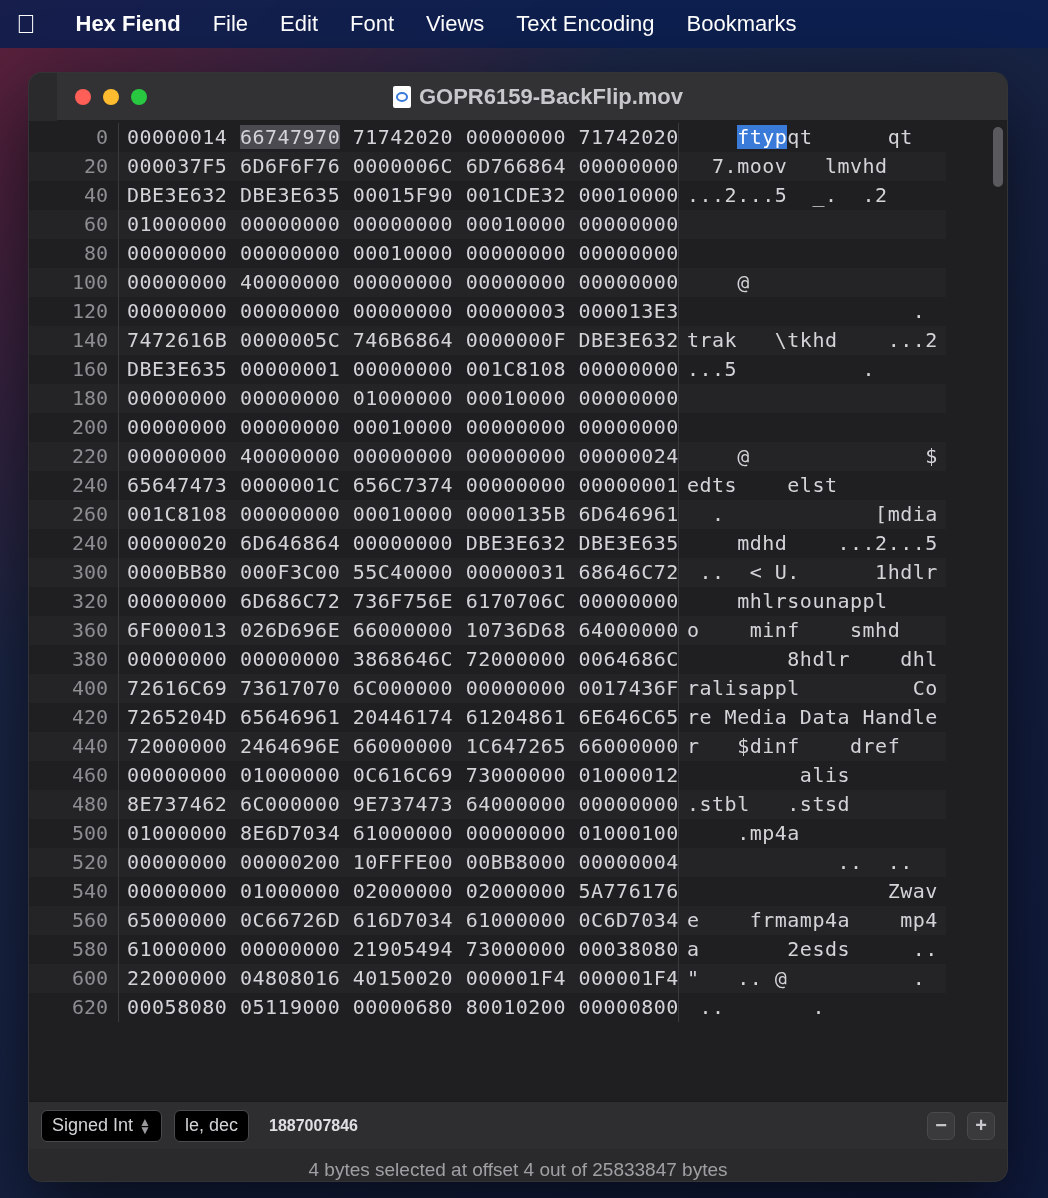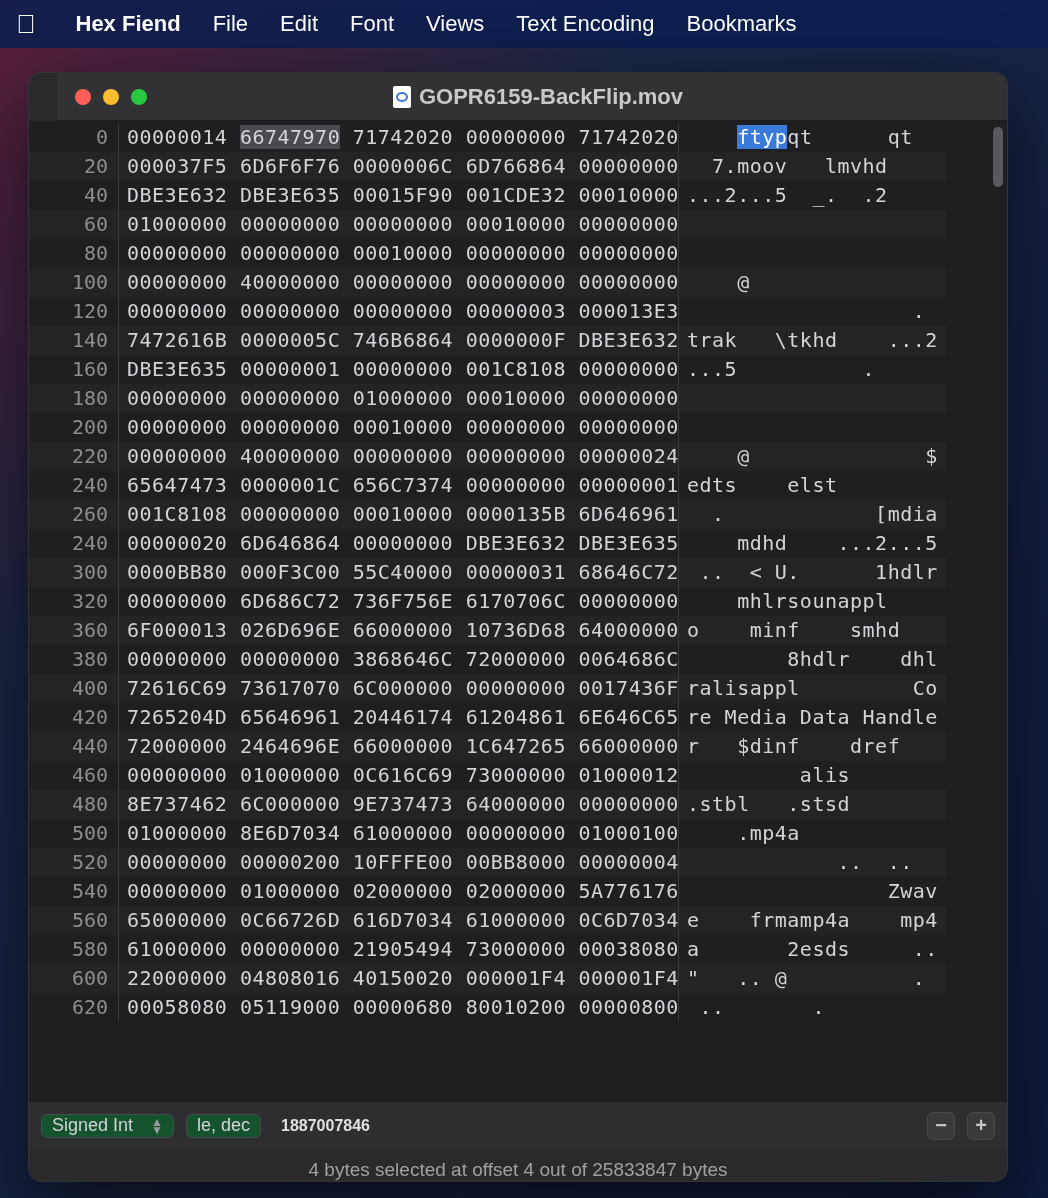--- a/index.html
+++ b/index.html
@@ -139,30 +139,30 @@
   .bottombar {
     height: 48px;
     background: #2e2e30;
     display: flex;
     align-items: center;
     padding: 0 12px;
     gap: 12px;
     border-top: 1px solid #1a1a1b;
   }
   .select {
-    background: #14532d;
+    background: #000000;
     color: #d4d4d8;
     border: 1px solid #4a4a4e;
     border-radius: 6px;
     padding: 4px 10px;
-    height: 24px;
+    height: 32px;
     display: flex;
     align-items: center;
     font-size: 18px;
-    gap: 18px;
+    gap: 6px;
   }
   .select .arrows { font-size: 12px; line-height: 8px; color: #9a9a9e; }
   .value-field {
     color: #e0e0e4;
     font-size: 16px;
     font-weight: 600;
     padding-left: 8px;
   }
   .spacer { flex: 1; }
   .round-btn {

